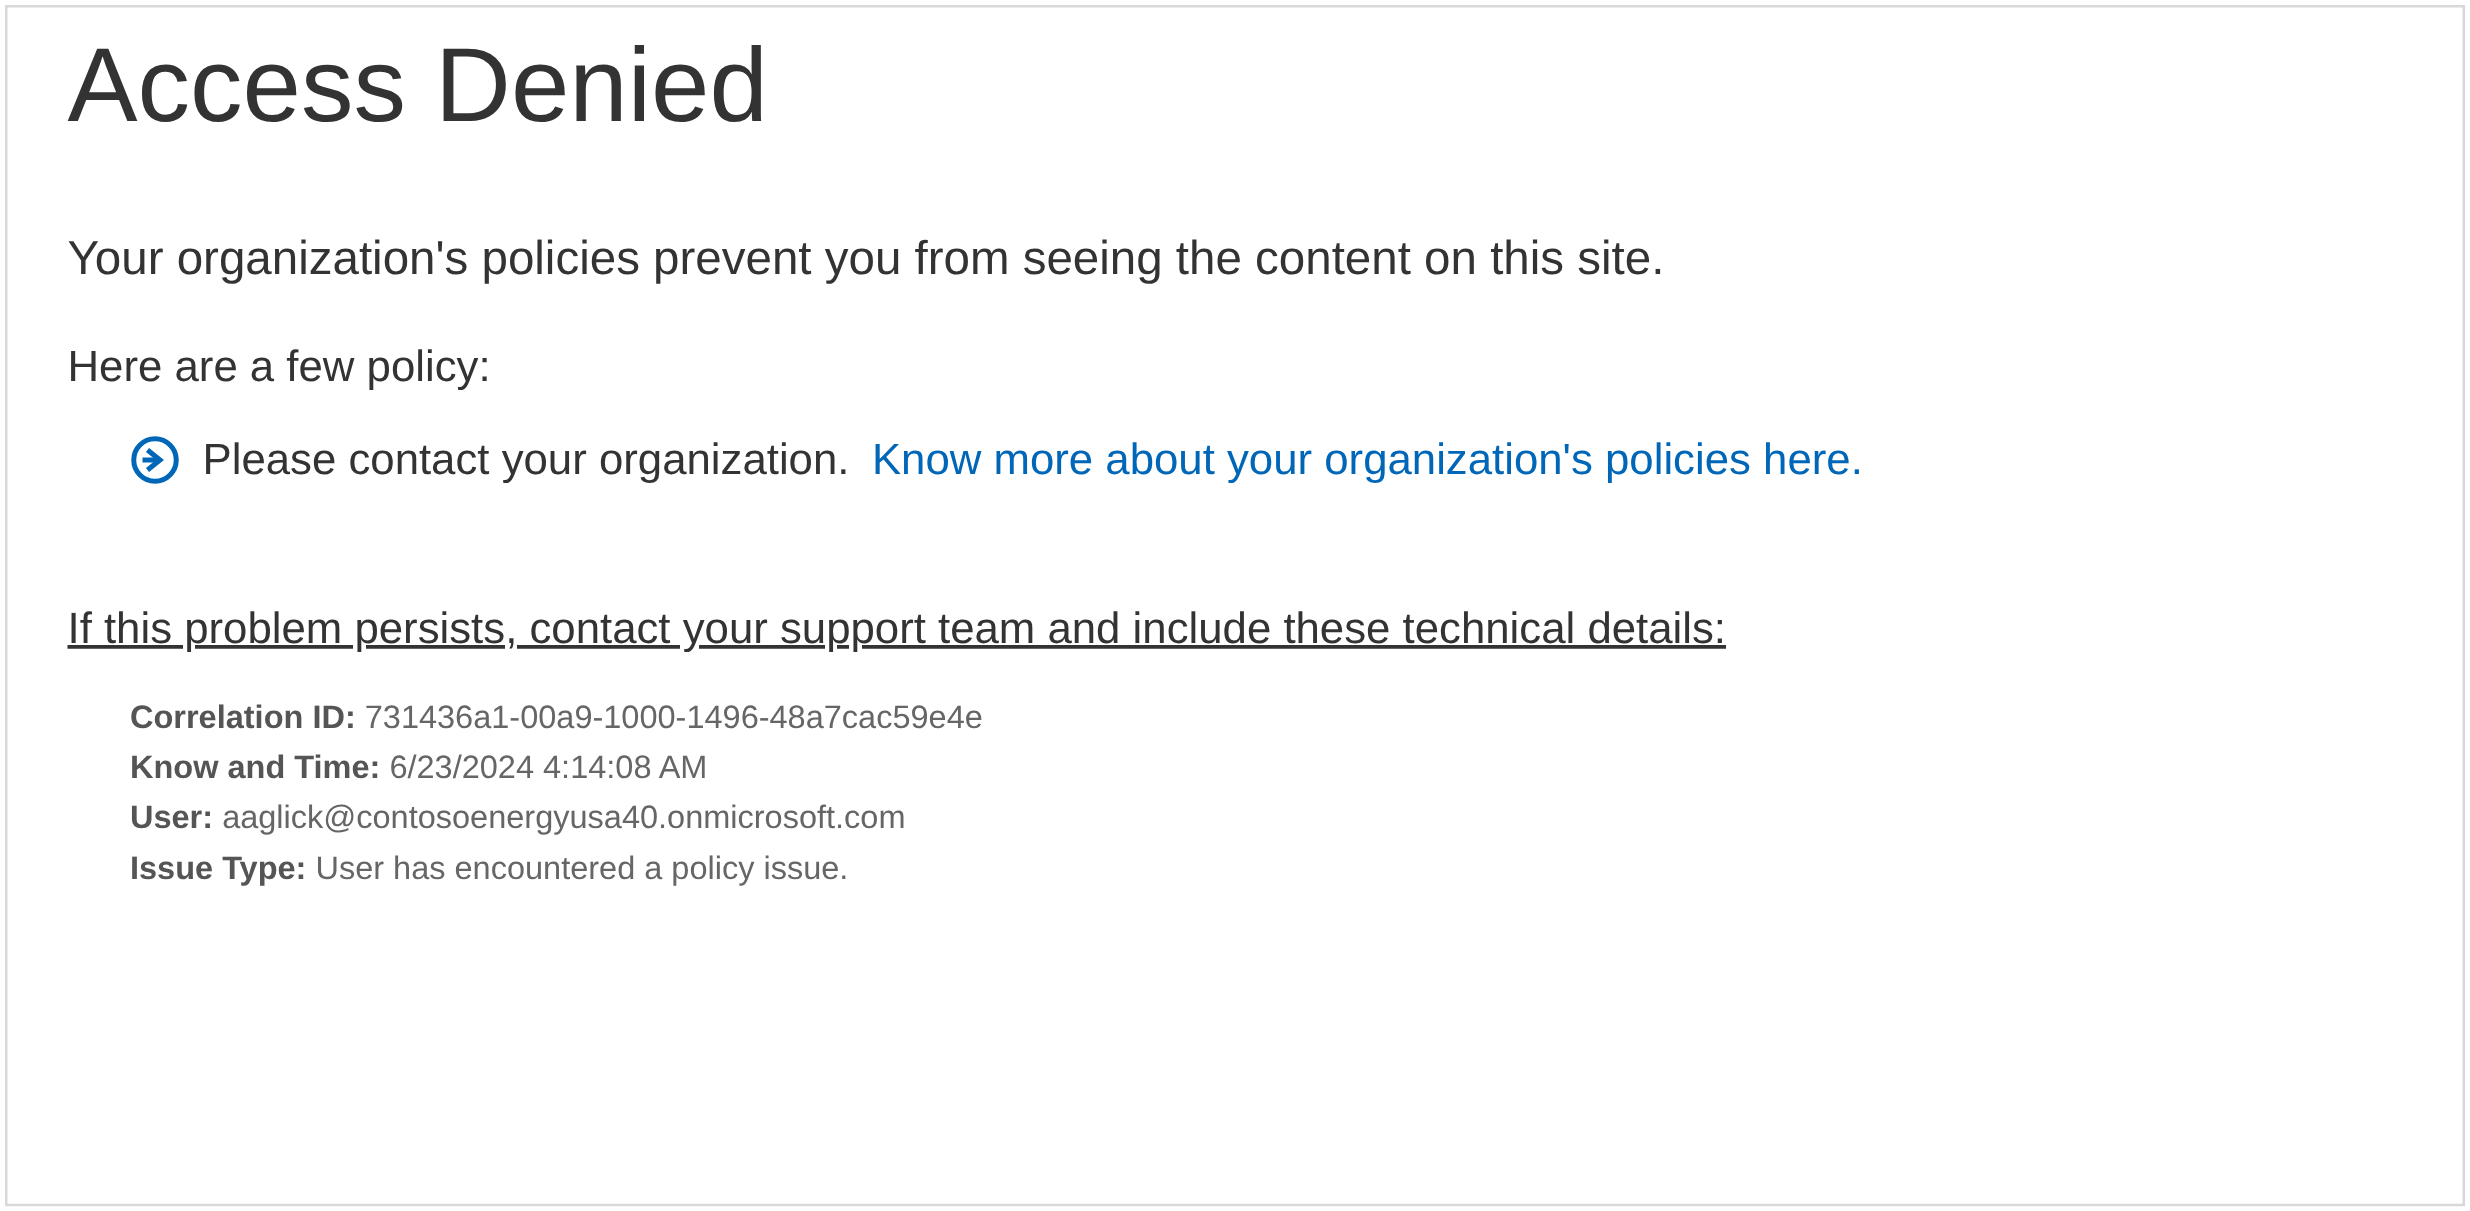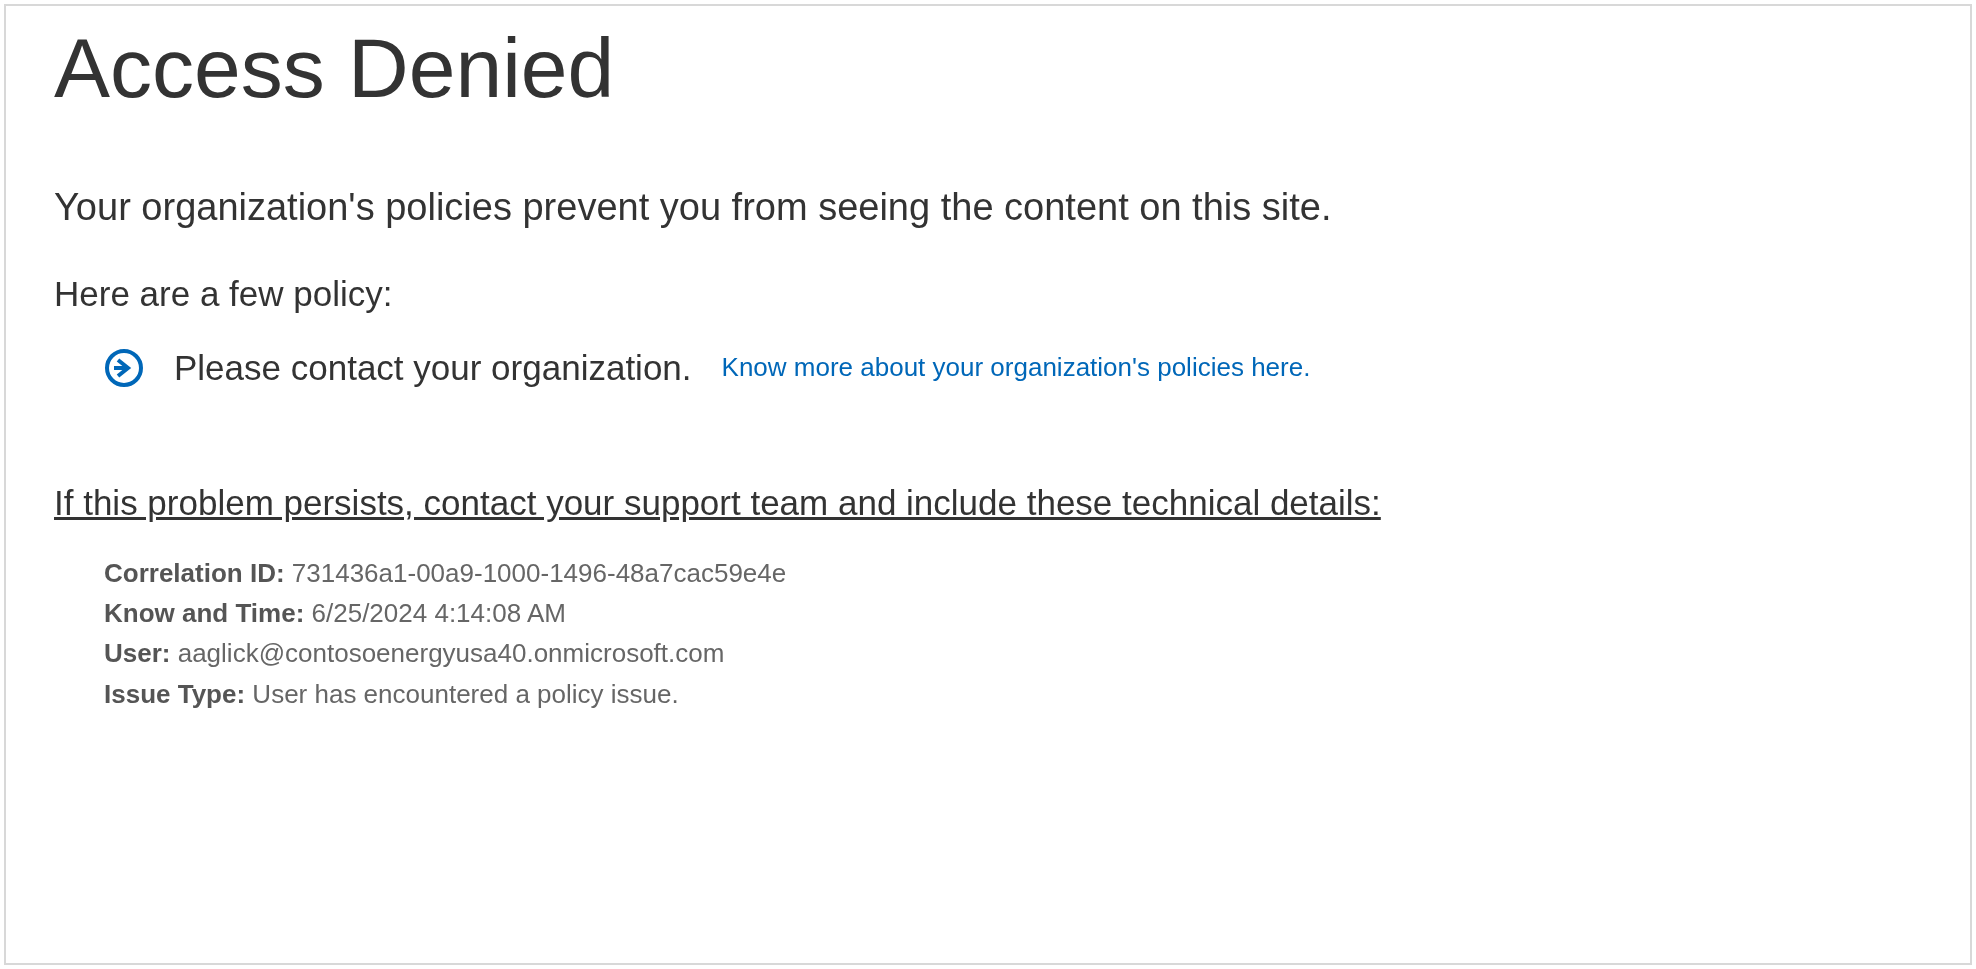--- a/index.html
+++ b/index.html
@@ -36,39 +36,39 @@
     }
     .ideas-heading {
       font-size: 35px;
       font-weight: 400;
       color: #333333;
       margin-bottom: 34px;
     }
     .idea-row {
       display: flex;
       align-items: center;
-      gap: 30px;
+      gap: 18px;
       padding-left: 50px;
       margin-bottom: 95px;
     }
     .arrow-icon-wrap {
       display: inline-block;
       line-height: 0;
     }
     .arrow-icon-wrap svg {
       width: 40px;
       height: 40px;
     }
     .idea-text {
       font-size: 35px;
       font-weight: 400;
       color: #333333;
     }
     .idea-link {
-      font-size: 26px;
+      font-size: 35px;
       font-weight: 400;
       color: #0067b8;
       text-decoration: none;
       cursor: pointer;
     }
     .persist-heading {
       font-size: 35px;
       font-weight: 400;
       color: #333333;
       margin-bottom: 30px;
@@ -112,21 +112,21 @@
 
   <p class="persist-heading">If this problem persists, contact your support team and include these technical details:</p>
 
   <div class="details-list">
 
     <div class="detail-row">
       <span class="detail-label">Correlation ID: </span><span>731436a1-00a9-1000-1496-48a7cac59e4e</span>
     </div>
 
     <div class="detail-row">
-      <span class="detail-label">Know and Time: </span><span>6/25/2024 4:14:08 AM</span>
+      <span class="detail-label">Know and Time: </span><span>6/23/2024 4:14:08 AM</span>
     </div>
 
     <div class="detail-row">
       <span class="detail-label">User: </span><span>aaglick@contosoenergyusa40.onmicrosoft.com</span>
     </div>
 
     <div class="detail-row">
       <span class="detail-label">Issue Type: </span><span>User has encountered a policy issue.</span>
     </div>
 

